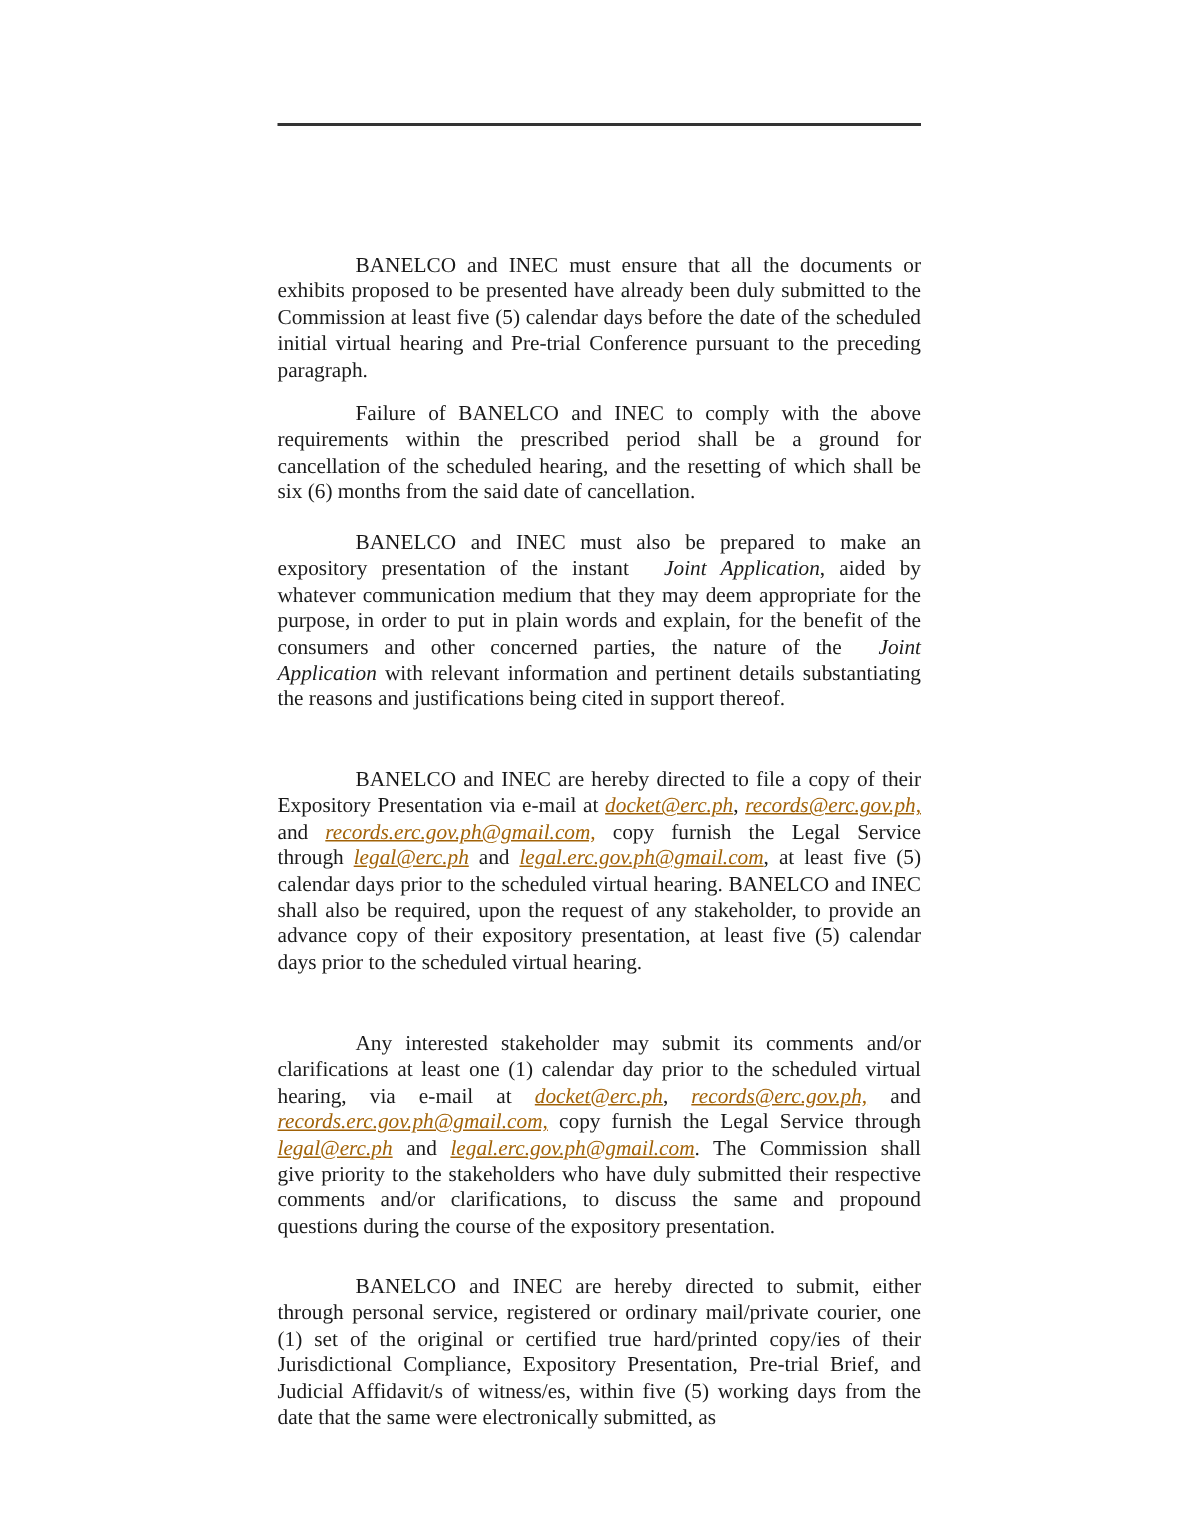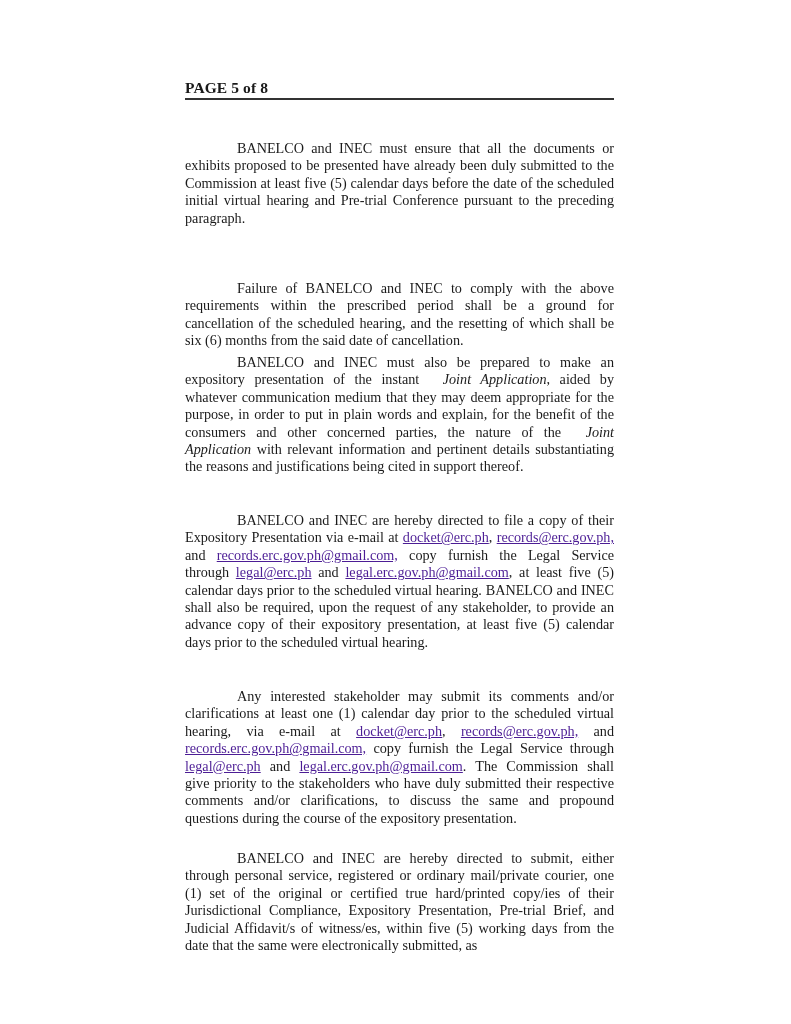--- a/index.html
+++ b/index.html
@@ -1,35 +1,34 @@
 <!DOCTYPE html>
 <html><head>
 <meta charset="utf-8">
 <style>
   html, body { margin:0; padding:0; background:#ffffff; }
   body { width:791px; height:1024px; position:relative; overflow:hidden; }
   .page { position:absolute; left:185px; top:80px; width:429px; font-family:"Liberation Serif","DejaVu Serif",serif; color:#1a1a1a; }
   .header { font-weight:bold; font-size:15.5px; line-height:16px; letter-spacing:0.1px; }
   .rule { border-top:2px solid #333; margin-top:2px; width:429px; }
   .para { font-size:14.2px; line-height:17.4px; text-align:justify; text-indent:52px; margin:0; position:absolute; left:0; width:429px; }
-  .para a { color:#4c1d95; text-decoration:underline; }
+  .para a { color:#a16207; text-decoration:underline;font-style:italic; }
   .para i { font-style:italic;margin-left:14px; }
 </style>
 </head>
 <body>
 
 <div class="page">
   <div class="header">
-    <div>PAGE 5 of 8</div>
   </div>
   <div class="rule"></div>
 
-  <p class="para" style="top:60px">BANELCO and INEC must ensure that all the documents or exhibits proposed to be presented have already been duly submitted to the Commission at least five (5) calendar days before the date of the scheduled initial virtual hearing and Pre-trial Conference pursuant to the preceding paragraph.</p>
+  <p class="para" style="top:89px">BANELCO and INEC must ensure that all the documents or exhibits proposed to be presented have already been duly submitted to the Commission at least five (5) calendar days before the date of the scheduled initial virtual hearing and Pre-trial Conference pursuant to the preceding paragraph.</p>
 
-  <p class="para" style="top:200px">Failure of BANELCO and INEC to comply with the above requirements within the prescribed period shall be a ground for cancellation of the scheduled hearing, and the resetting of which shall be six (6) months from the said date of cancellation.</p>
+  <p class="para" style="top:188px">Failure of BANELCO and INEC to comply with the above requirements within the prescribed period shall be a ground for cancellation of the scheduled hearing, and the resetting of which shall be six (6) months from the said date of cancellation.</p>
 
   <p class="para" style="top:274px"><span>BANELCO and INEC must also be prepared to make an expository presentation of the instant </span><i>Joint Application</i><span>, aided by whatever communication medium that they may deem appropriate for the purpose, in order to put in plain words and explain, for the benefit of the consumers and other concerned parties, the nature of the </span><i>Joint Application</i><span> with relevant information and pertinent details substantiating the reasons and justifications being cited in support thereof.</span></p>
 
   <p class="para" style="top:432px"><span>BANELCO and INEC are hereby directed to file a copy of their Expository Presentation via e-mail at </span><a>docket@erc.ph</a>,<span> </span><a>records@erc.gov.ph,</a><span> and </span><a>records.erc.gov.ph@gmail.com,</a><span> copy furnish the Legal Service through </span><a>legal@erc.ph</a><span> and </span><a>legal.erc.gov.ph@gmail.com</a><span>, at least five (5) calendar days prior to the scheduled virtual hearing. BANELCO and INEC shall also be required, upon the request of any stakeholder, to provide an advance copy of their expository presentation, at least five (5) calendar days prior to the scheduled virtual hearing.</span></p>
 
   <p class="para" style="top:608px"><span>Any interested stakeholder may submit its comments and/or clarifications at least one (1) calendar day prior to the scheduled virtual hearing, via e-mail at </span><a>docket@erc.ph</a><span>, </span><a>records@erc.gov.ph,</a><span> and </span><a>records.erc.gov.ph@gmail.com,</a><span> copy furnish the Legal Service through </span><a>legal@erc.ph</a><span> and </span><a>legal.erc.gov.ph@gmail.com</a><span>. The Commission shall give priority to the stakeholders who have duly submitted their respective comments and/or clarifications, to discuss the same and propound questions during the course of the expository presentation.</span></p>
 
   <p class="para" style="top:770px">BANELCO and INEC are hereby directed to submit, either through personal service, registered or ordinary mail/private courier, one (1) set of the original or certified true hard/printed copy/ies of their Jurisdictional Compliance, Expository Presentation, Pre-trial Brief, and Judicial Affidavit/s of witness/es, within five (5) working days from the date that the same were electronically submitted, as</p>
 </div>
 

